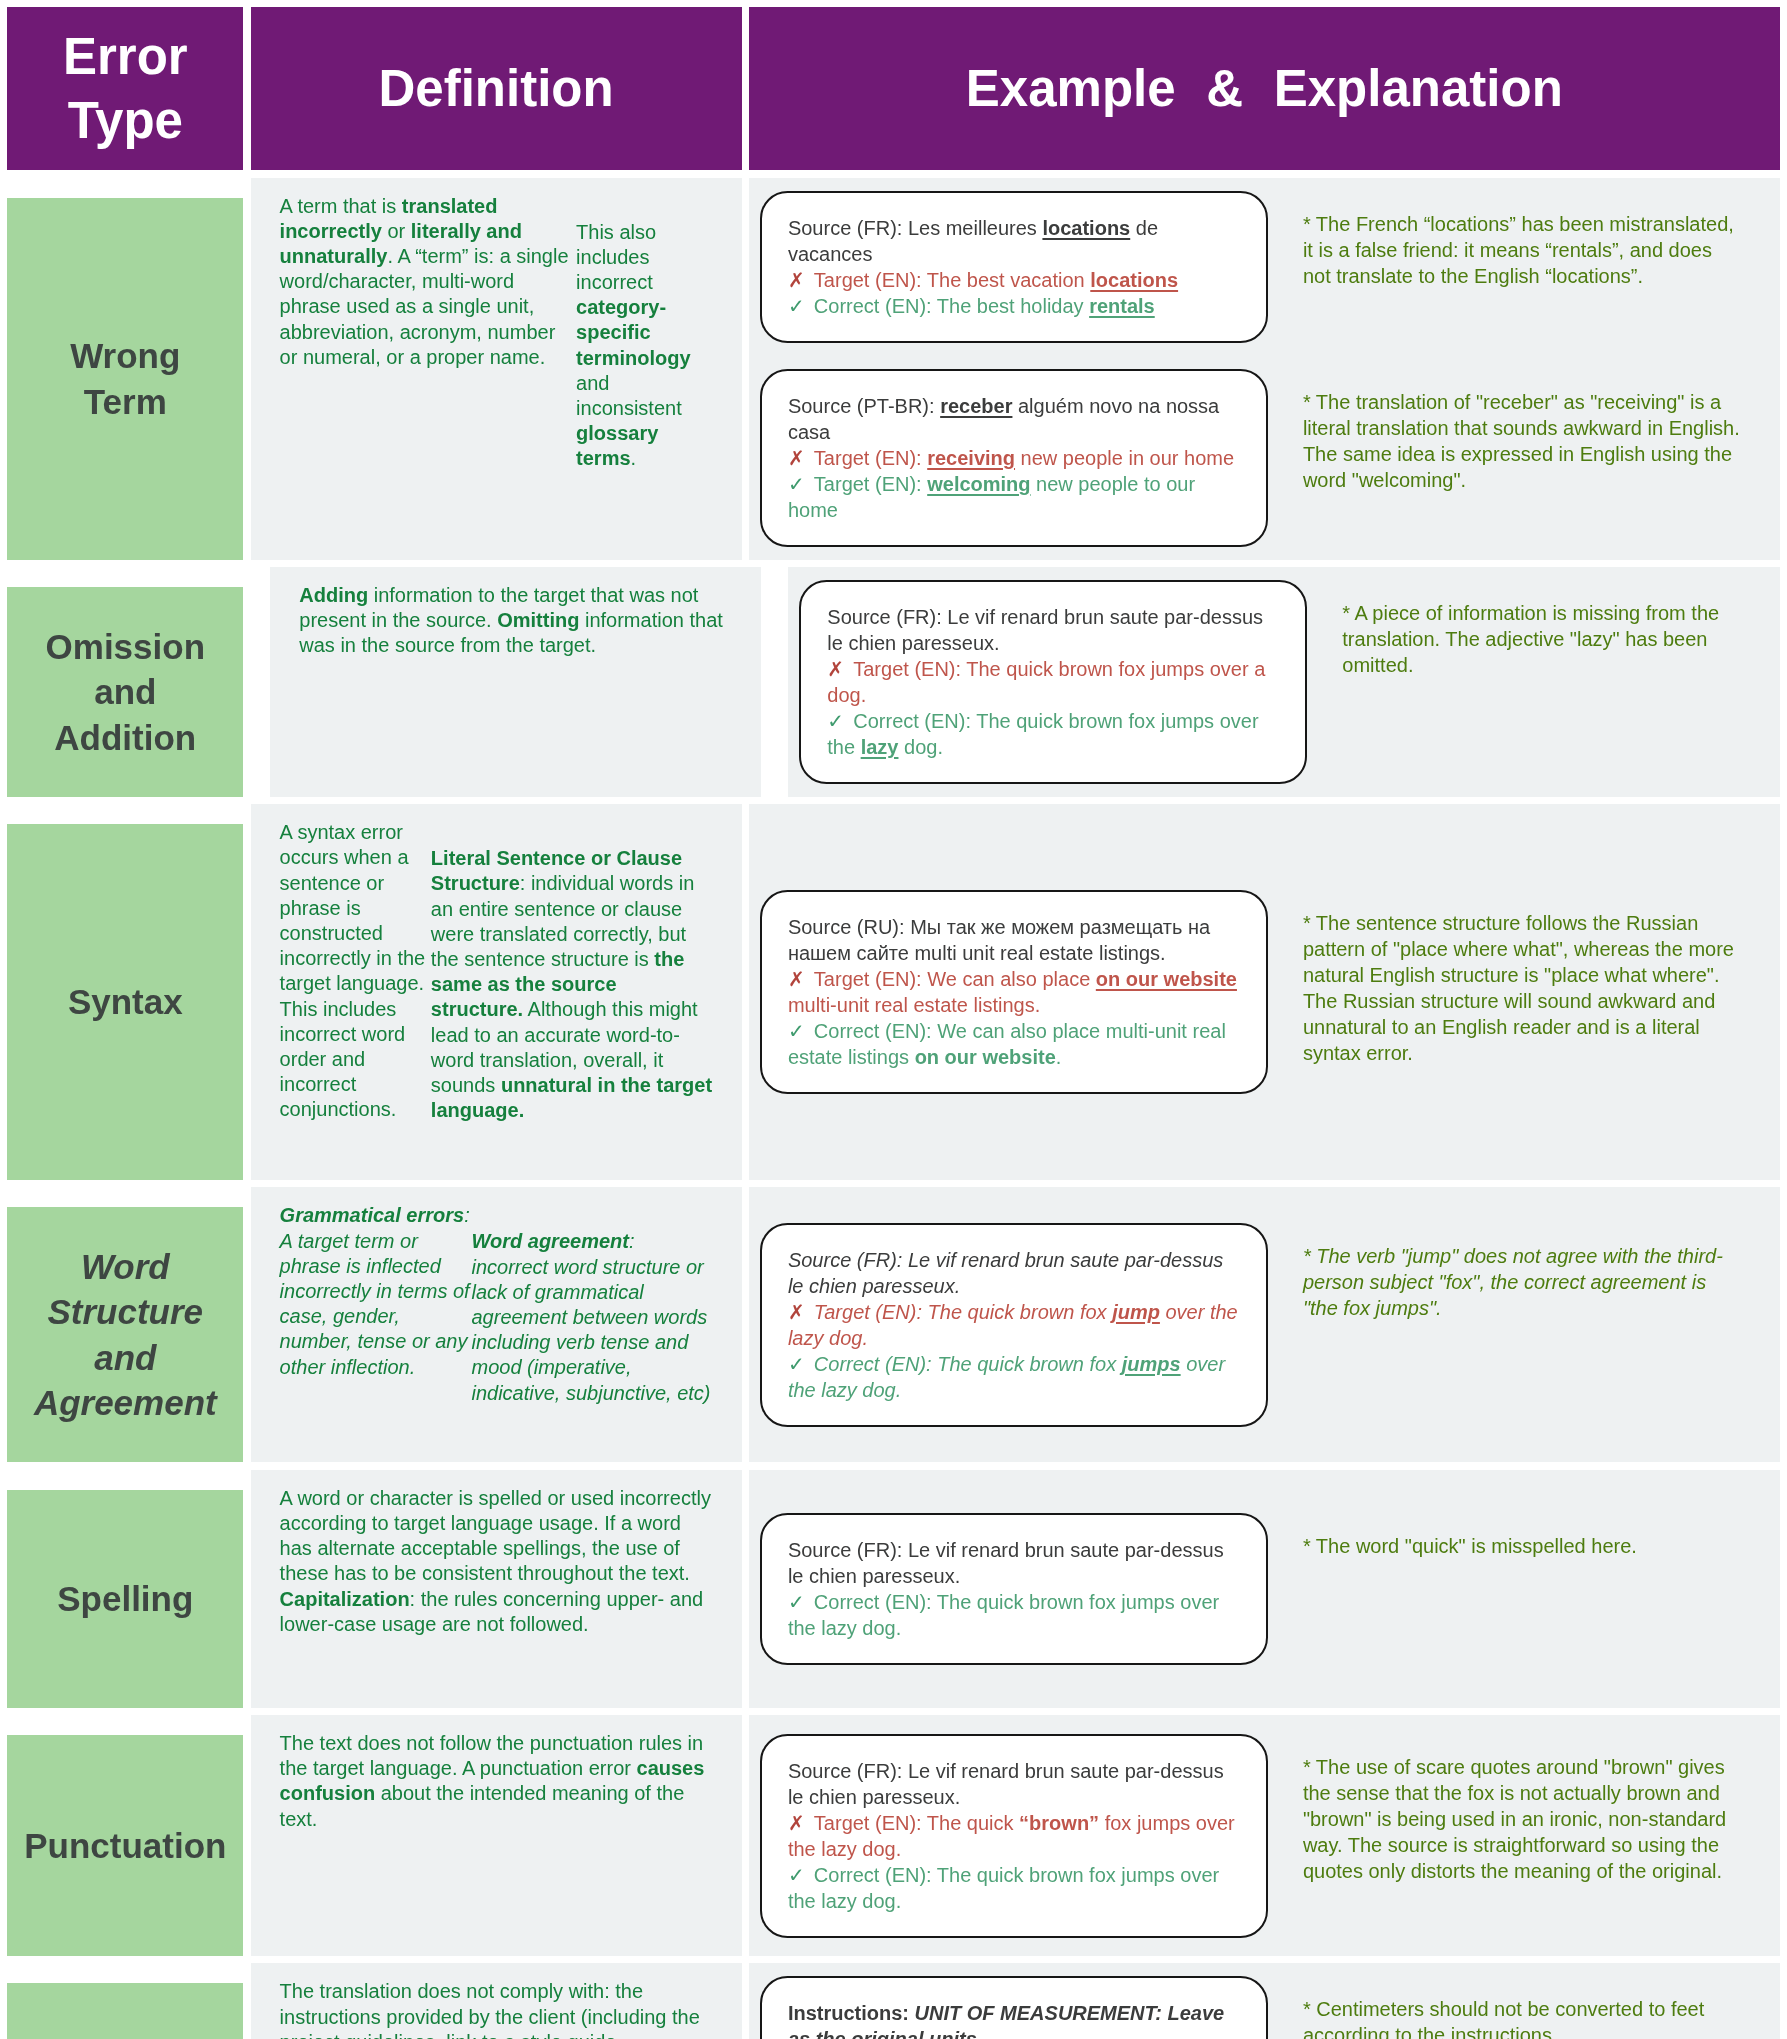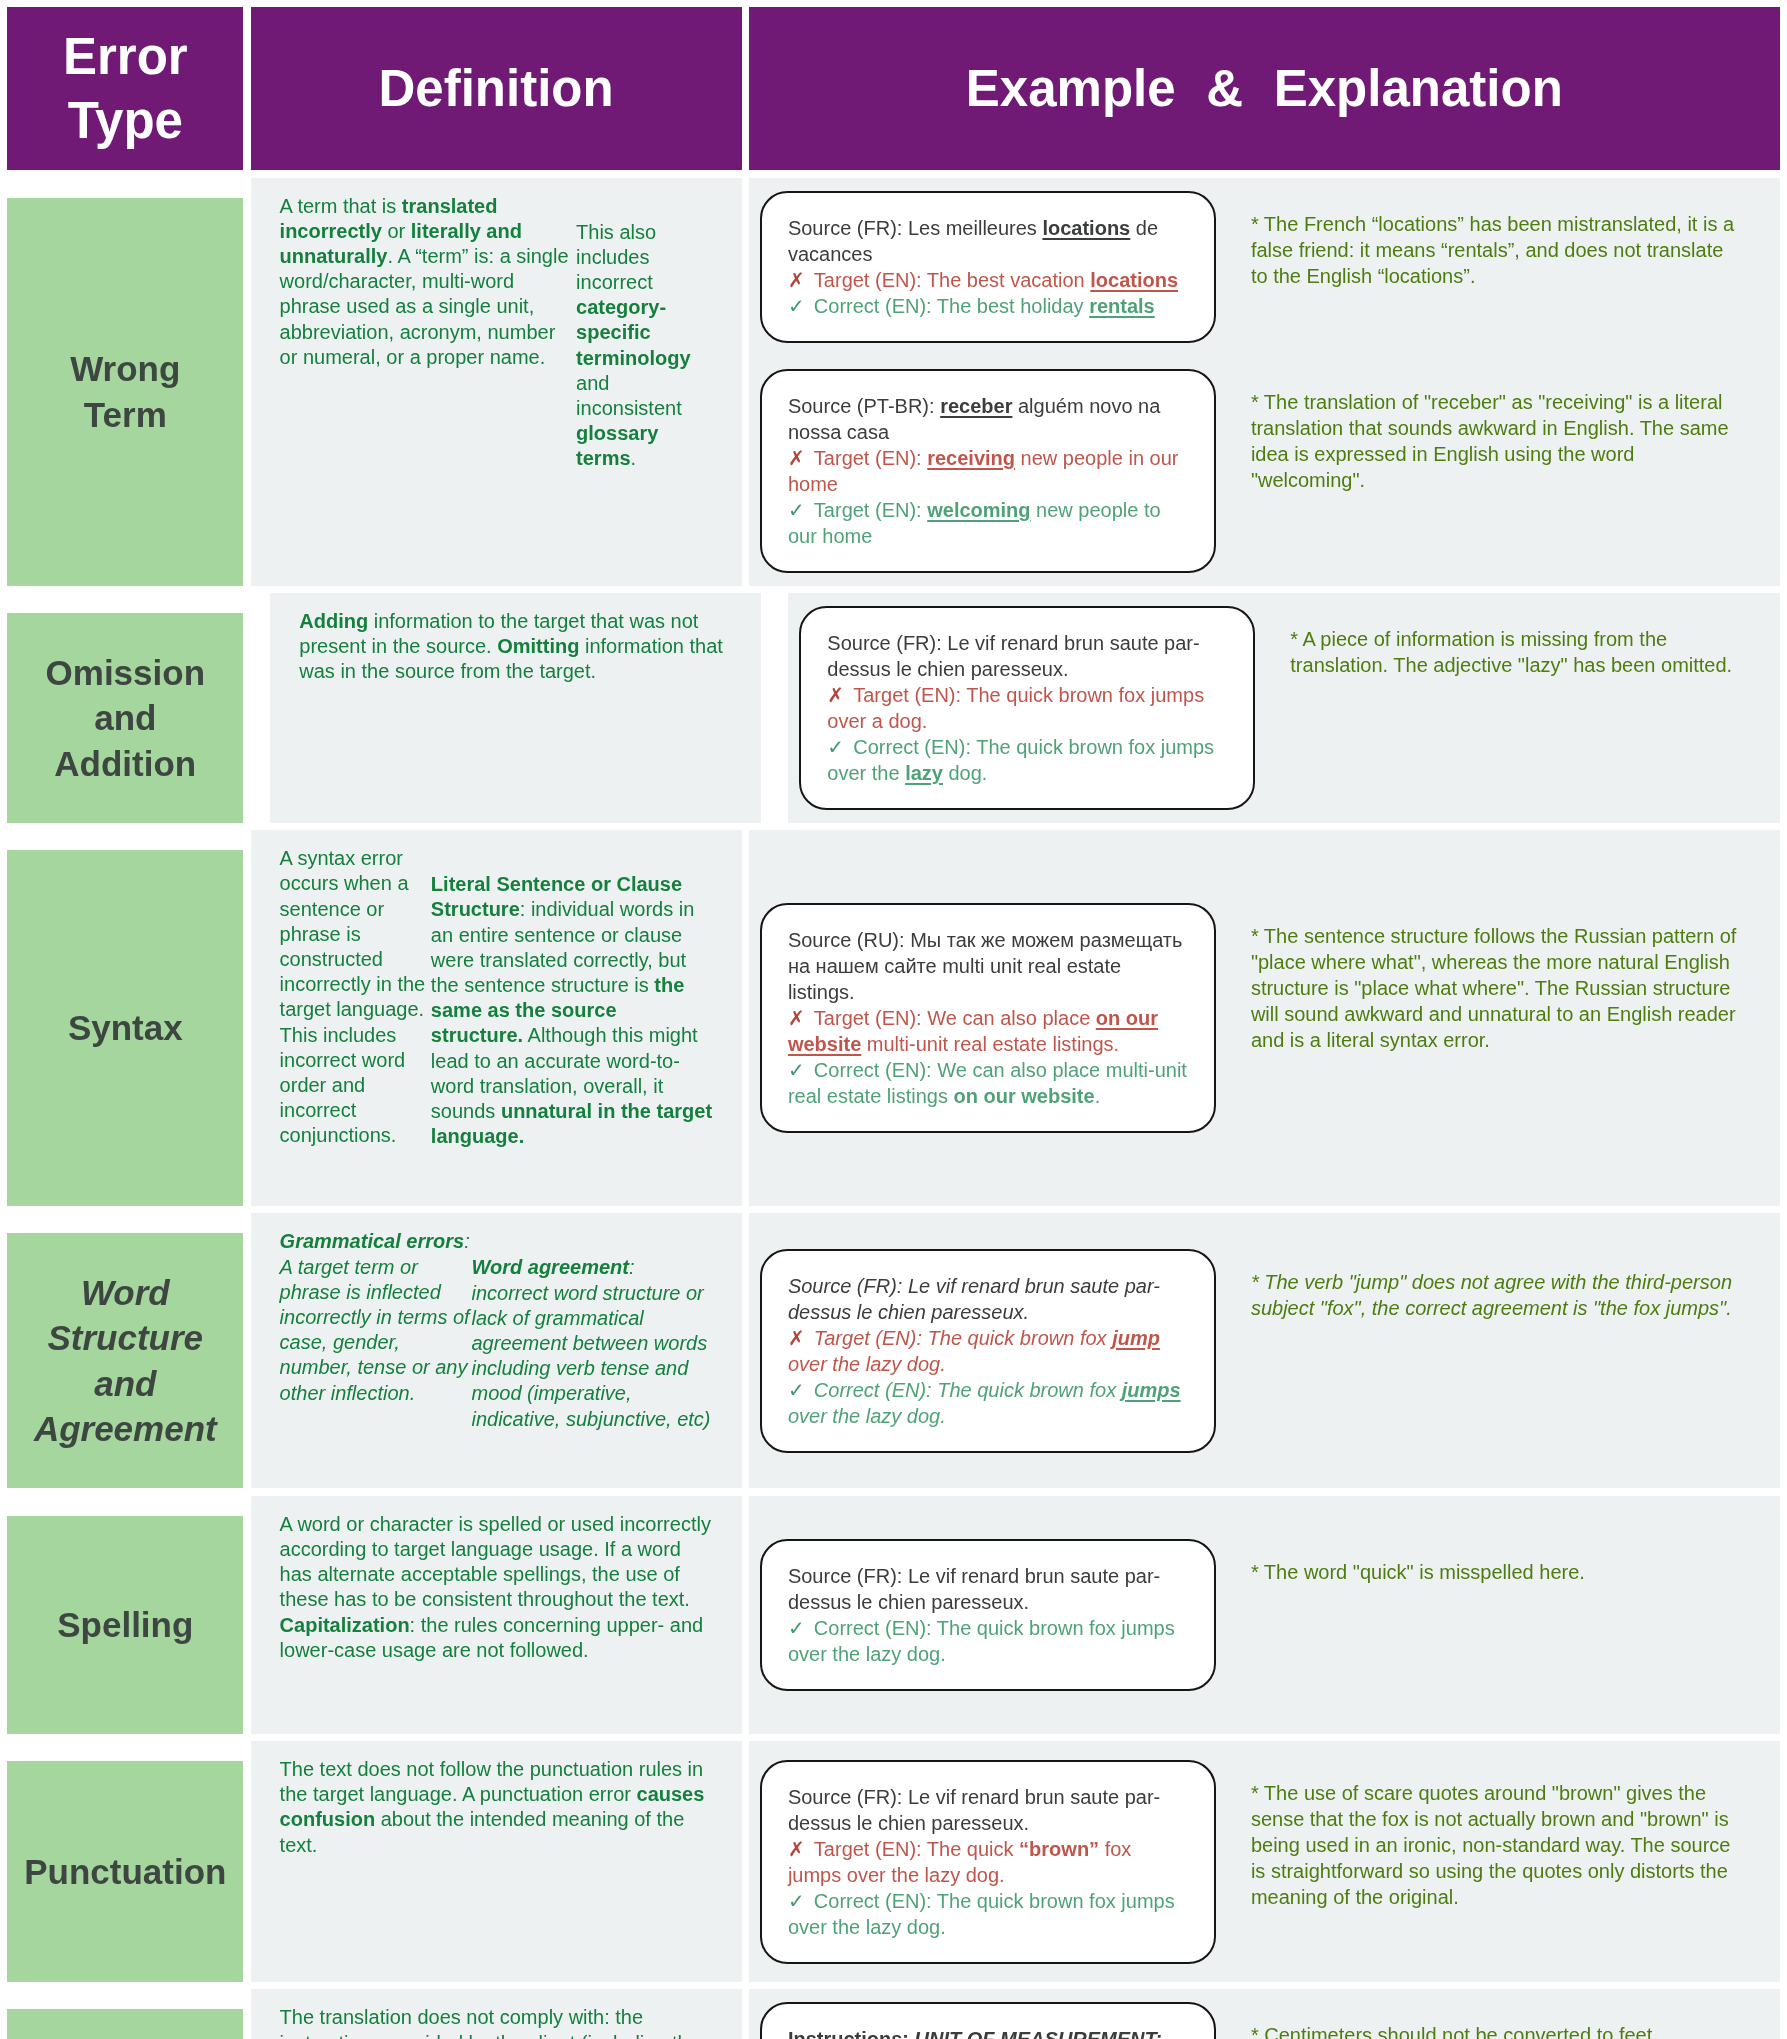--- a/index.html
+++ b/index.html
@@ -24,21 +24,21 @@
   .type-cell{background:#a5d69e;display:flex;align-items:center;justify-content:center;text-align:center;
     font-weight:bold;font-size:35px;line-height:1.3;color:#3e4642;white-space:pre-line;padding:9.2px;margin-top:20px;}
   
   .def-cell{display:flex;justify-content:center;padding:16px 29px;
     font-size:20px;line-height:1.26;color:#15803d;}
   .def-p{margin:0;}
   .def-p + .def-p{margin-top:26px;}
   
   .ex-cell{display:flex;flex-direction:column;justify-content:center;gap:26px;padding:13px 0;}
   .ex-pair{display:flex;align-items:flex-start;}
-  .ex-box{flex:0 0 auto;width:456px;box-sizing:border-box;margin-left:11px;background:#ffffff;
+  .ex-box{flex:0 0 auto;width:508px;box-sizing:border-box;margin-left:11px;background:#ffffff;
     border:2.8px solid #161616;border-radius:27.5px;padding:22px 26px;
     font-size:20px;line-height:1.3;color:#3b3c3c;}
   .expl{flex:1;padding:20px 39px 0 35px;font-size:20px;line-height:1.3;color:#4d7c0f;}
   .ex-line.target{color:#bf554b;}
   .ex-line.correct{color:#4fa278;}
   .ex-line.instructions{color:#3b3c3c;}
   .mark{font-weight:bold;margin-right:9.2px;}
   .mark.target{color:#b2443c;}
   .mark.correct{color:#3f9b6e;}
   span.b{font-weight:bold;}

